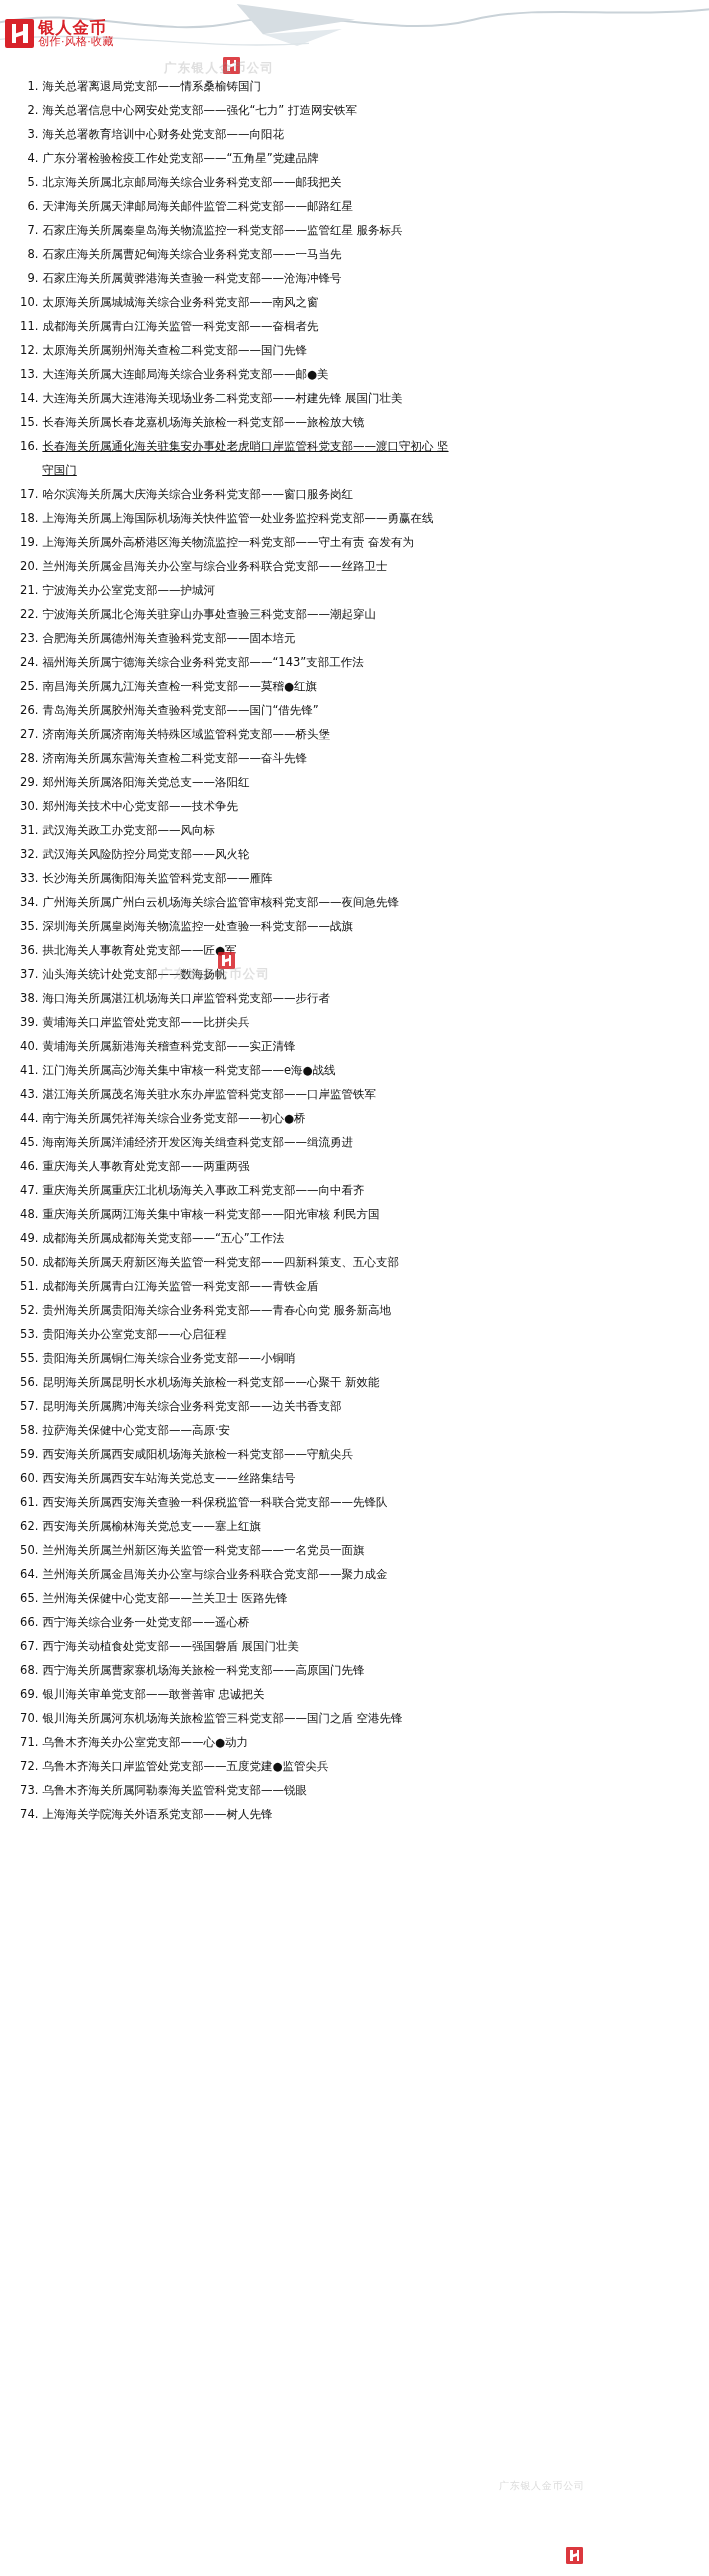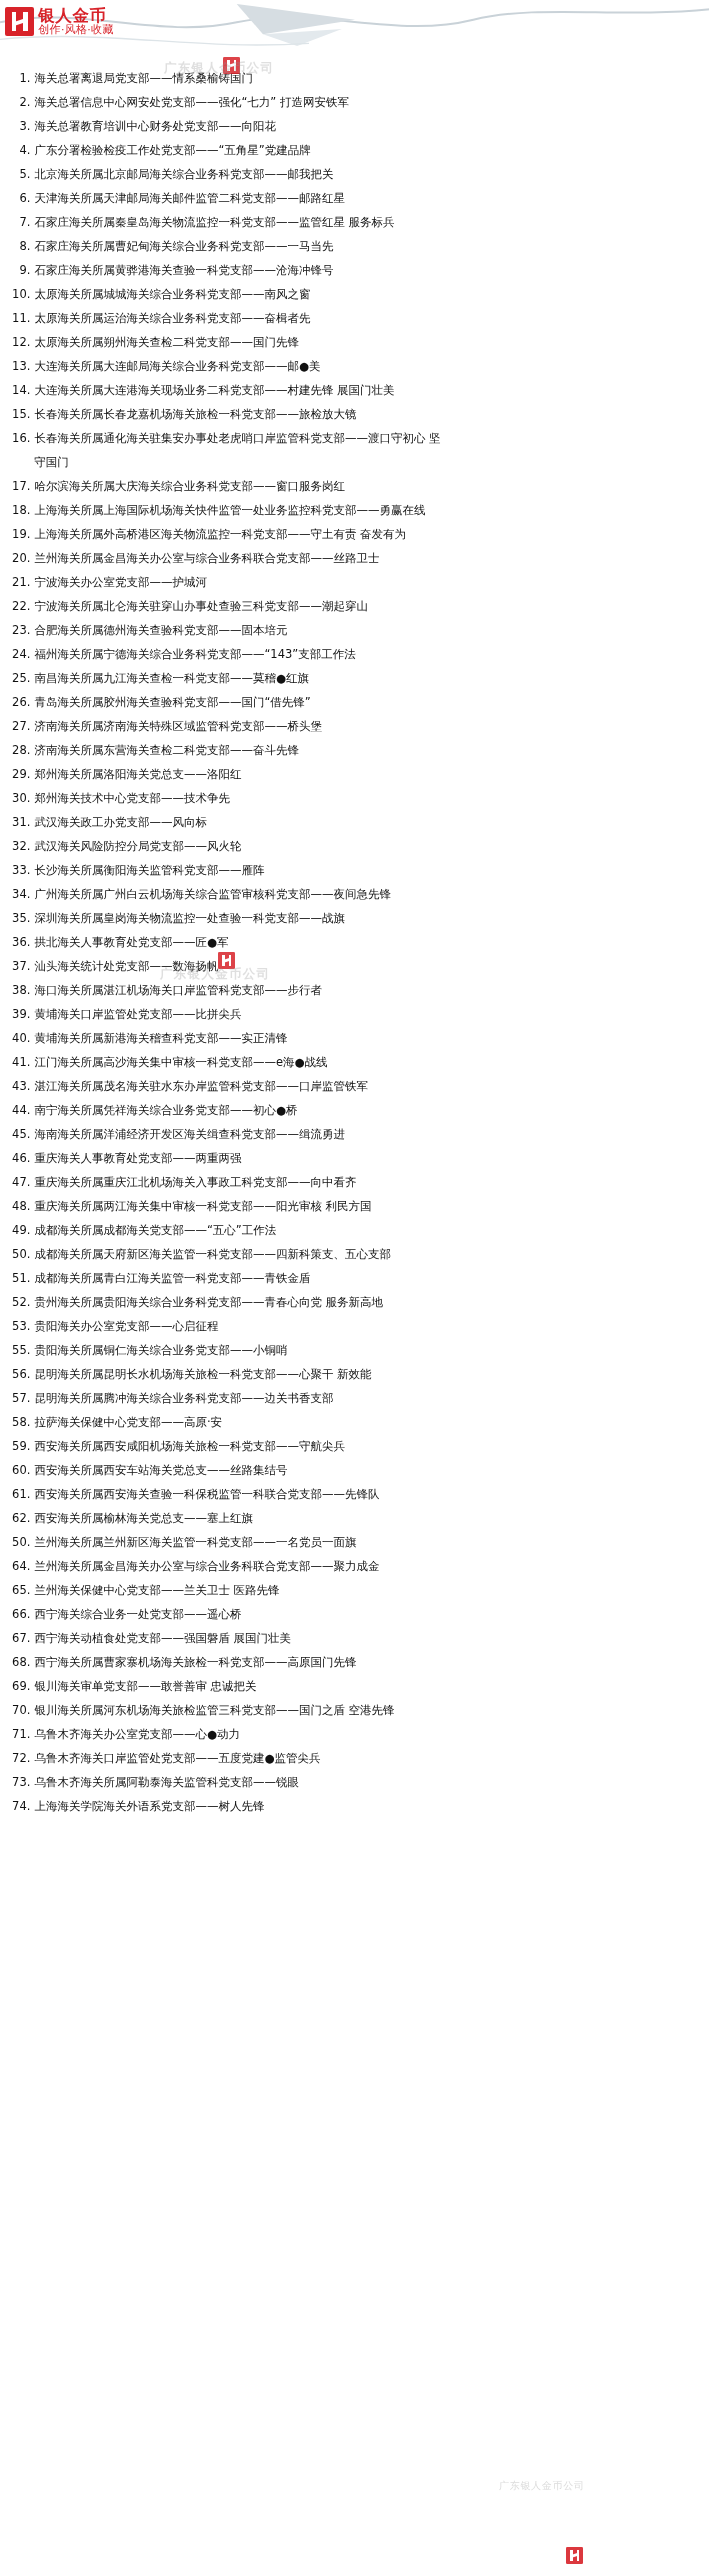--- a/index.html
+++ b/index.html
@@ -27,21 +27,21 @@
     overflow: hidden;
   }
   .header-ribbon {
     position: absolute;
     left: 0; top: 0;
     width: 710px; height: 63px;
   }
   .logo-block {
     position: absolute;
     left: 5.3px;
-    top: 7px;
+    top: 19px;
     display: flex;
     align-items: flex-start;
     gap: 4px;
     z-index: 4;
   }
   .logo-mark {
     width: 29px;
     height: 29px;
     background: #d8232a;
     border-radius: 2px;
@@ -87,39 +87,40 @@
     letter-spacing: 0.3px;
   }
   
   .content {
     padding: 2.6px 0 26px 0;
     position: relative;
     z-index: 2;
   }
   ol.item-list {
     list-style: none;
-    margin: 0;
+    margin: 8px;
     padding: 0;
   }
   ol.item-list li {
     font-size: 11.5px;
     line-height: 24px;
     color: #111111;
     padding-left: 12px;
     white-space: nowrap;
   }
   .num {
     display: inline-block;
     min-width: 18.4px;
     text-align: right;
     margin-right: 4px;
   }
   
   ol.item-list li.wrap {
     white-space: normal;
+    text-decoration: underline;
   }
   ol.item-list li.wrap .cont {
     display: block;
     padding-left: 22.3px;
   }
   
   .wm {
     position: absolute;
     z-index: 3;
     pointer-events: none;
@@ -211,21 +212,21 @@
         <li><span class="num">1.</span><span>海关总署离退局党支部——情系桑榆铸国门</span></li>
         <li><span class="num">2.</span><span>海关总署信息中心网安处党支部——强化“七力” 打造网安铁军</span></li>
         <li><span class="num">3.</span><span>海关总署教育培训中心财务处党支部——向阳花</span></li>
         <li><span class="num">4.</span><span>广东分署检验检疫工作处党支部——“五角星”党建品牌</span></li>
         <li><span class="num">5.</span><span>北京海关所属北京邮局海关综合业务科党支部——邮我把关</span></li>
         <li><span class="num">6.</span><span>天津海关所属天津邮局海关邮件监管二科党支部——邮路红星</span></li>
         <li><span class="num">7.</span><span>石家庄海关所属秦皇岛海关物流监控一科党支部——监管红星 服务标兵</span></li>
         <li><span class="num">8.</span><span>石家庄海关所属曹妃甸海关综合业务科党支部——一马当先</span></li>
         <li><span class="num">9.</span><span>石家庄海关所属黄骅港海关查验一科党支部——沧海冲锋号</span></li>
         <li><span class="num">10.</span><span>太原海关所属城城海关综合业务科党支部——南风之窗</span></li>
-        <li><span class="num">11.</span><span>太原海关所属运治海关综合业务科党支部——奋楫者先</span></li>
+        <li><span class="num">11.</span><span>成都海关所属青白江海关监管一科党支部——奋楫者先</span></li>
         <li><span class="num">12.</span><span>太原海关所属朔州海关查检二科党支部——国门先锋</span></li>
         <li><span class="num">13.</span><span>大连海关所属大连邮局海关综合业务科党支部——邮●美</span></li>
         <li><span class="num">14.</span><span>大连海关所属大连港海关现场业务二科党支部——村建先锋 展国门壮美</span></li>
         <li><span class="num">15.</span><span>长春海关所属长春龙嘉机场海关旅检一科党支部——旅检放大镜</span></li>
         <li class="wrap"><span class="num">16.</span><span>长春海关所属通化海关驻集安办事处老虎哨口岸监管科党支部——渡口守初心 坚</span><span class="cont">守国门</span></li>
         <li><span class="num">17.</span><span>哈尔滨海关所属大庆海关综合业务科党支部——窗口服务岗红</span></li>
         <li><span class="num">18.</span><span>上海海关所属上海国际机场海关快件监管一处业务监控科党支部——勇赢在线</span></li>
         <li><span class="num">19.</span><span>上海海关所属外高桥港区海关物流监控一科党支部——守土有责 奋发有为</span></li>
         <li><span class="num">20.</span><span>兰州海关所属金昌海关办公室与综合业务科联合党支部——丝路卫士</span></li>
         <li><span class="num">21.</span><span>宁波海关办公室党支部——护城河</span></li>

